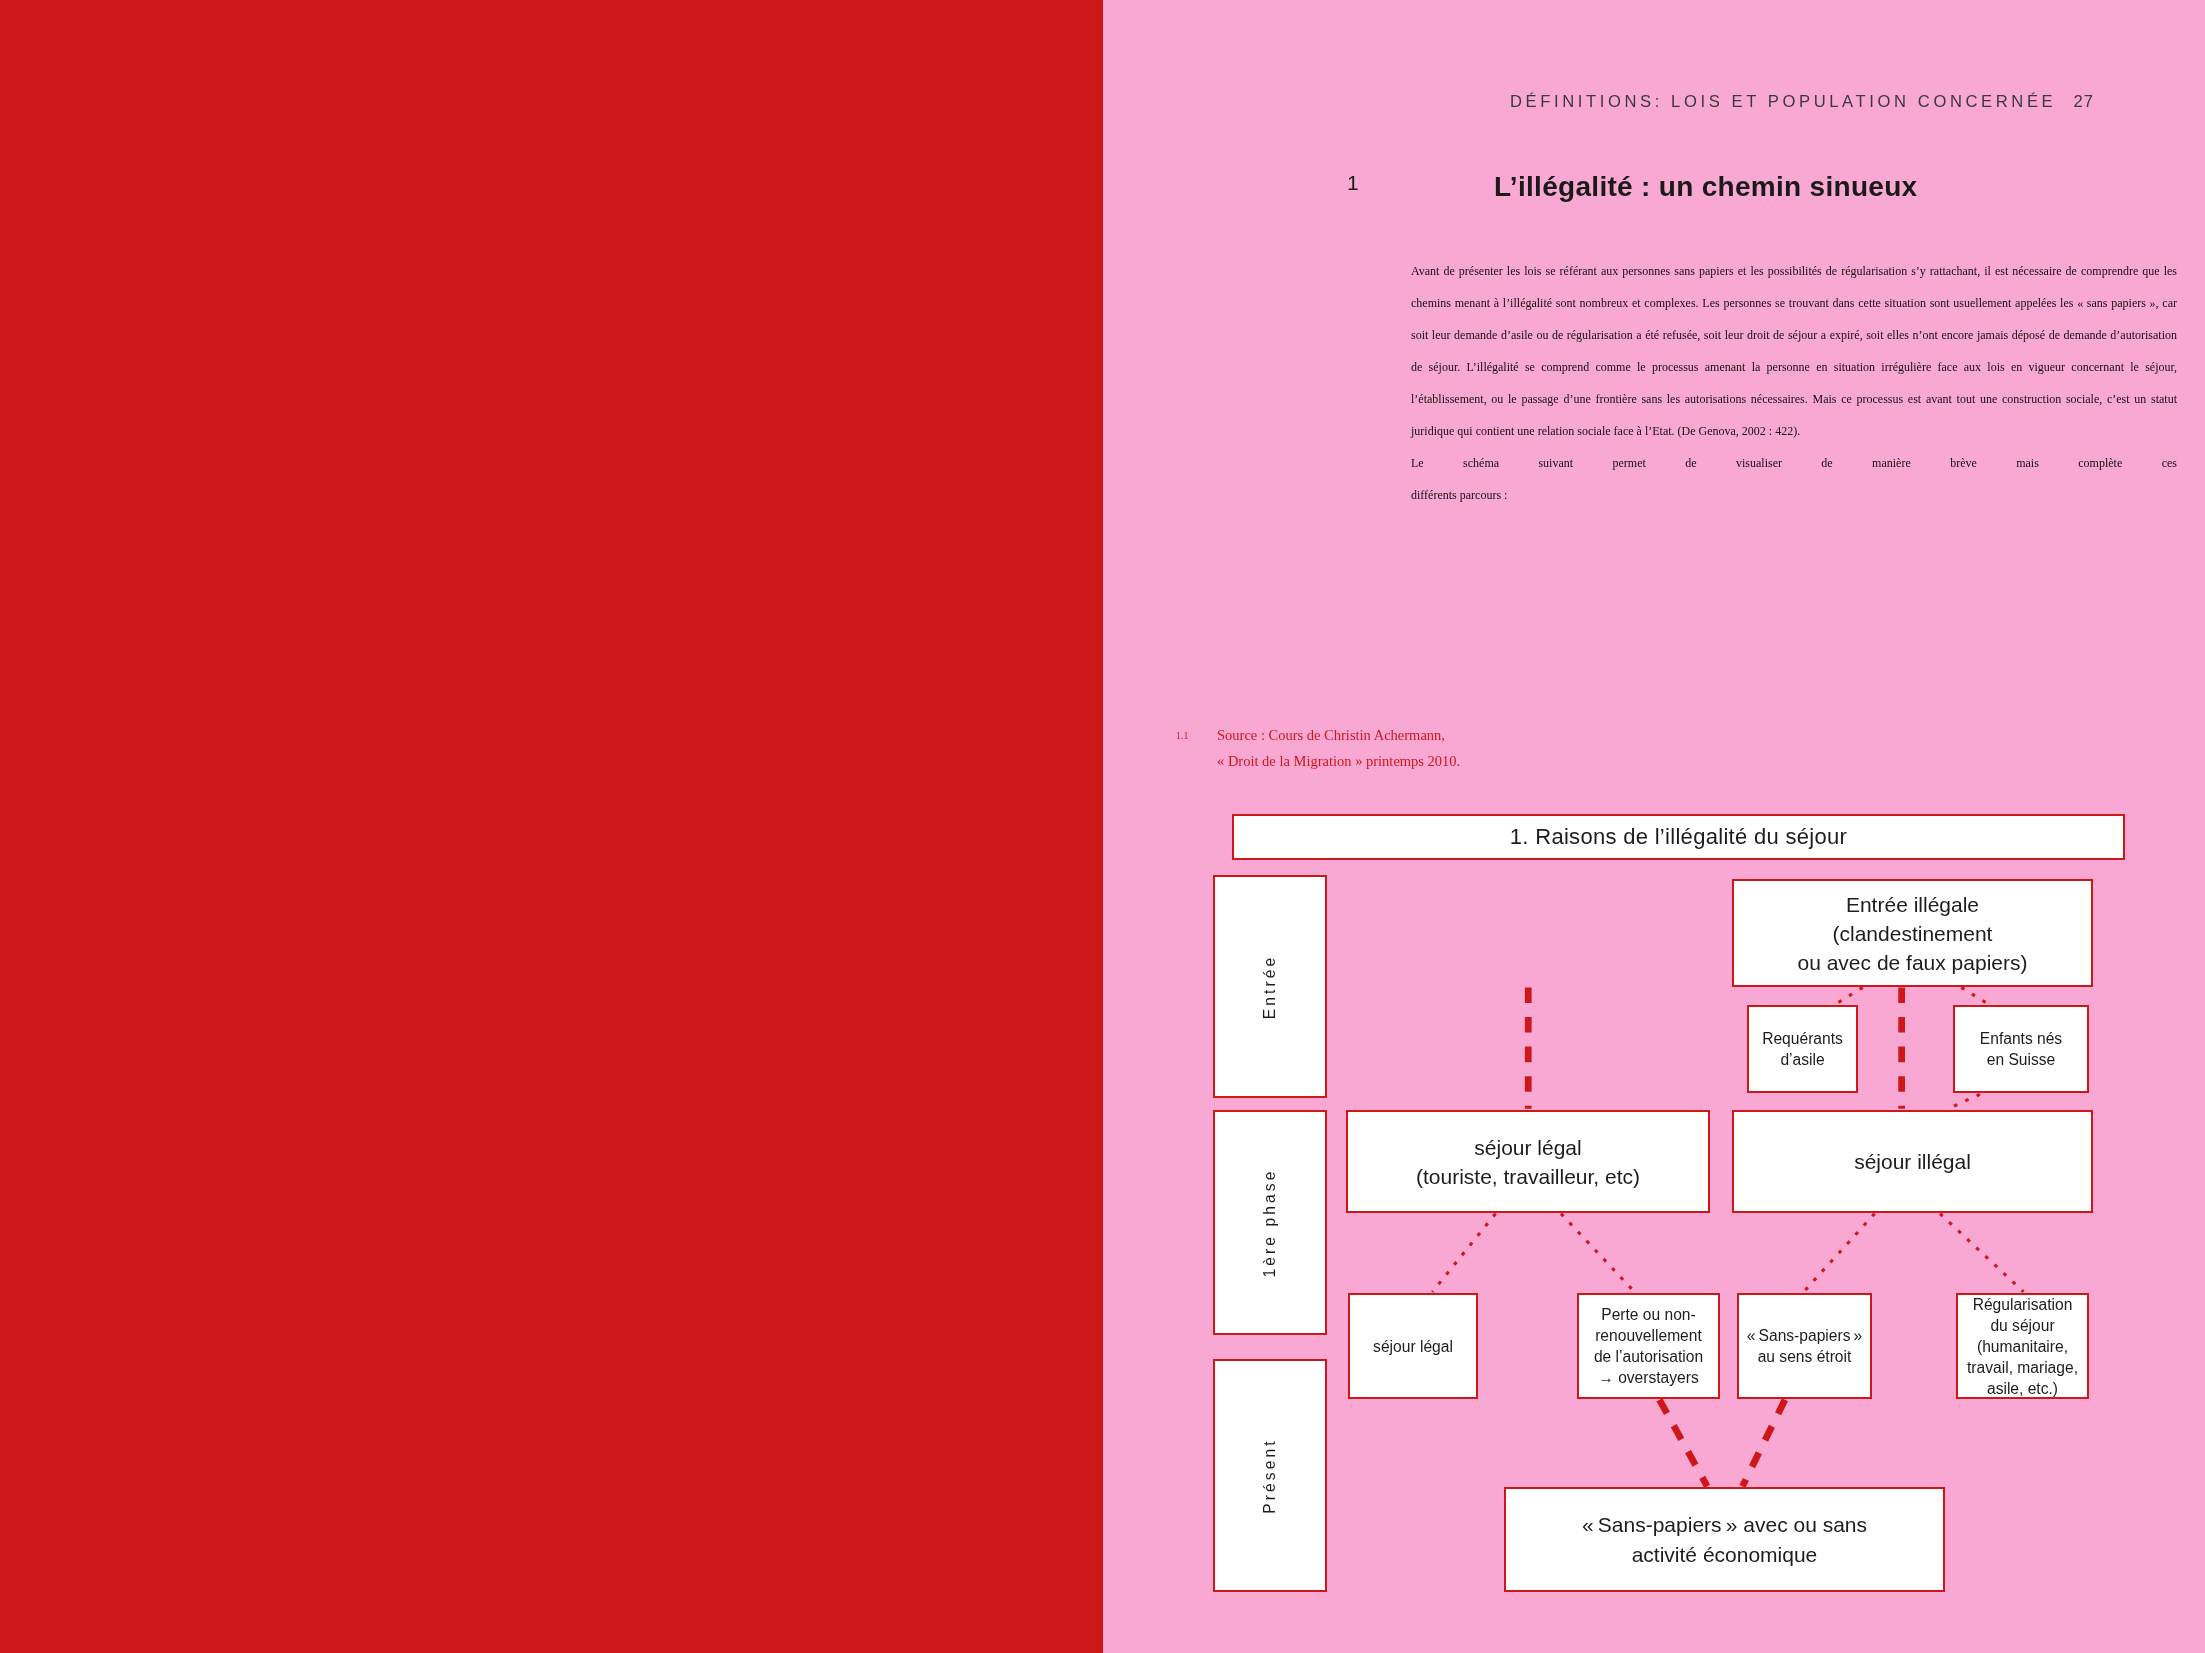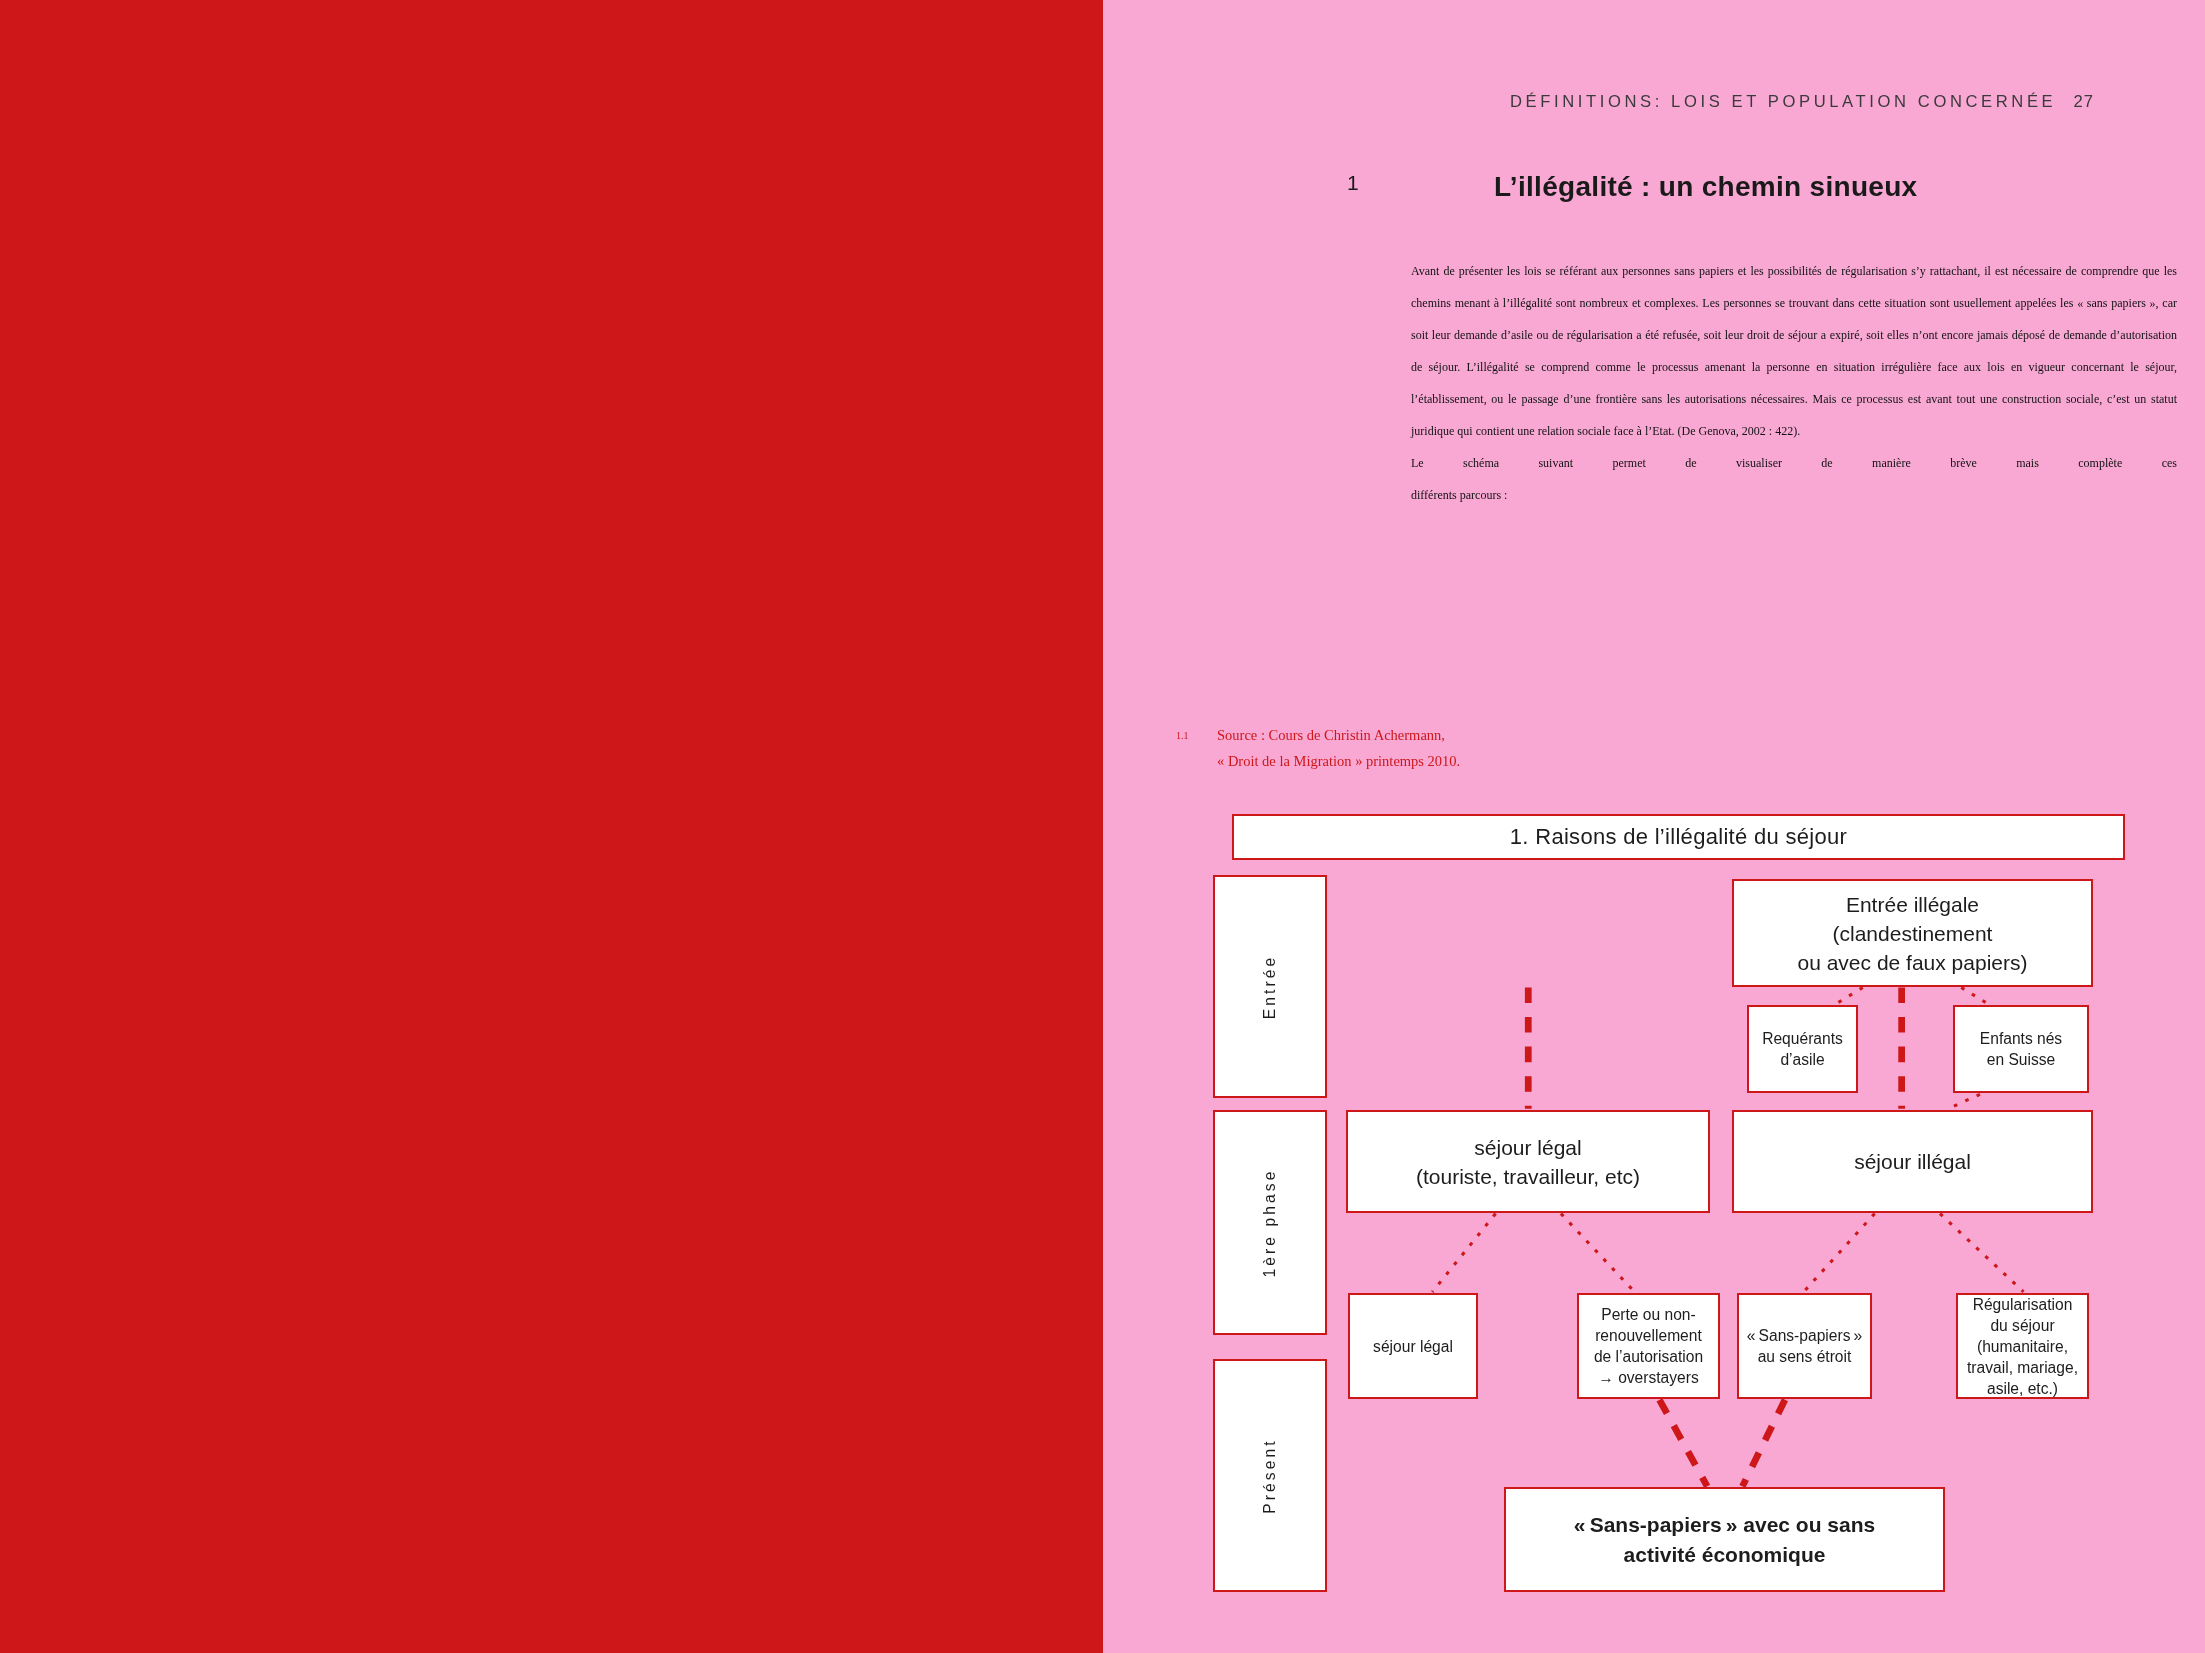--- a/index.html
+++ b/index.html
@@ -32,21 +32,21 @@
   .fn-label{position:absolute;left:0;top:1px;font-size:10px;text-align:center;}
   .fn-text{position:absolute;left:41px;top:0;width:425px;}
 
   
   .dbox{position:absolute;background:#fff;border:2.6px solid #cd1719;
         display:flex;align-items:center;justify-content:center;text-align:center;
         white-space:pre-line;color:#1d1d1d;}
   .d-title{font-size:22px;font-weight:500;letter-spacing:0.3px;margin-left:24px;}
   .d-big{font-size:21px;line-height:29px;font-weight:500;}
   .d-small{font-size:15.6px;line-height:21px;font-weight:500;}
-  .d-bottom{font-size:21px;line-height:30px;font-weight:700;}
+  .d-bottom{font-size:21px;line-height:30px;font-weight:400;}
   .vlabel{transform:rotate(-90deg);white-space:nowrap;font-size:15.6px;font-weight:500;
           letter-spacing:3.1px;color:#1d1d1d;}
   .connectors{position:absolute;left:0;top:0;width:2205px;height:1654px;pointer-events:none;}
   .connectors line{stroke:#cd1719;}
   .ln-thick{stroke-width:13;stroke-dasharray:30 27;}
   .ln-fine{stroke-width:6;stroke-dasharray:7 17;}
 </style>
 </head>
 <body>
 

